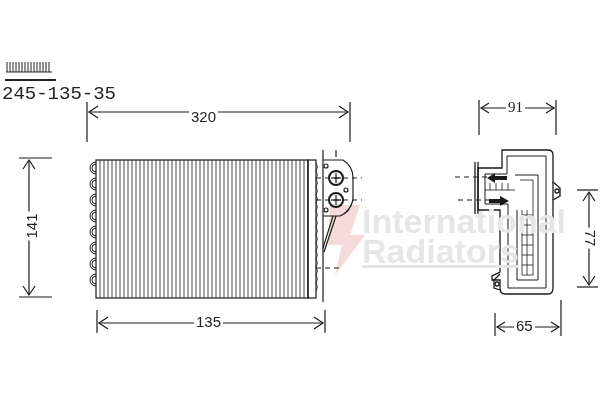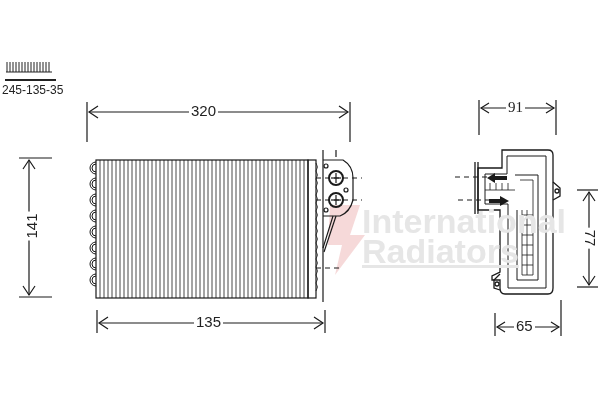--- a/index.html
+++ b/index.html
@@ -1,19 +1,19 @@
 <!DOCTYPE html>
 <html><head>
 <meta charset="utf-8">
 <style>
   html, body { margin:0; padding:0; background:#ffffff; }
   body { width:600px; height:400px; position:relative; overflow:hidden; font-family:"Liberation Sans", sans-serif; }
   .abs { position:absolute; }
   .dimlabel { font-size:15px; color:#222; background:#fff; padding:0 2px; line-height:16px; }
-  .partno { font-size:12px; color:#222; }
+  .partno { font-size:19px; color:#222;font-family:Liberation Mono, monospace; }
   .watermark { font-weight:bold; color:#e6e6e6; font-size:34px; line-height:30px; letter-spacing:0px; }
   svg { position:absolute; left:0; top:0; }
 </style>
 </head>
 <body>
 
 <svg width="600" height="400" viewBox="0 0 600 400">
 
   <g stroke="#222" stroke-width="1">
     <line x1="6" y1="72" x2="52" y2="72"></line>
@@ -231,18 +231,18 @@
     <path d="M583 201 L589 192 L595 201"></path>
       <path d="M583 276 L589 285 L595 276"></path>
   </g>
 </svg>
 
 <div class="abs watermark" style="left:362px; top:206px;">International</div>
 <div class="abs watermark" style="left:362px; top:236px;text-decoration:underline;">Radiators</div>
 
 <div class="abs partno" style="left:2px; top:83px;">245-135-35</div>
 
-<div class="abs dimlabel" style="left:189px; top:103px;">320</div>
+<div class="abs dimlabel" style="left:189px; top:109px;">320</div>
 <div class="abs dimlabel" style="left:194px; top:314px;">135</div>
 <div class="abs dimlabel" style="left:17px; top:218px; transform:rotate(-90deg); transform-origin:center;">141</div>
 <div class="abs dimlabel" style="left:506px; top:99px;font-family:Liberation Serif, serif;">91</div>
 <div class="abs dimlabel" style="left:514px; top:318px;">65</div>
 <div class="abs dimlabel" style="left:580px; top:230px; transform:rotate(90deg); transform-origin:center;">77</div>
 
 </body></html>

